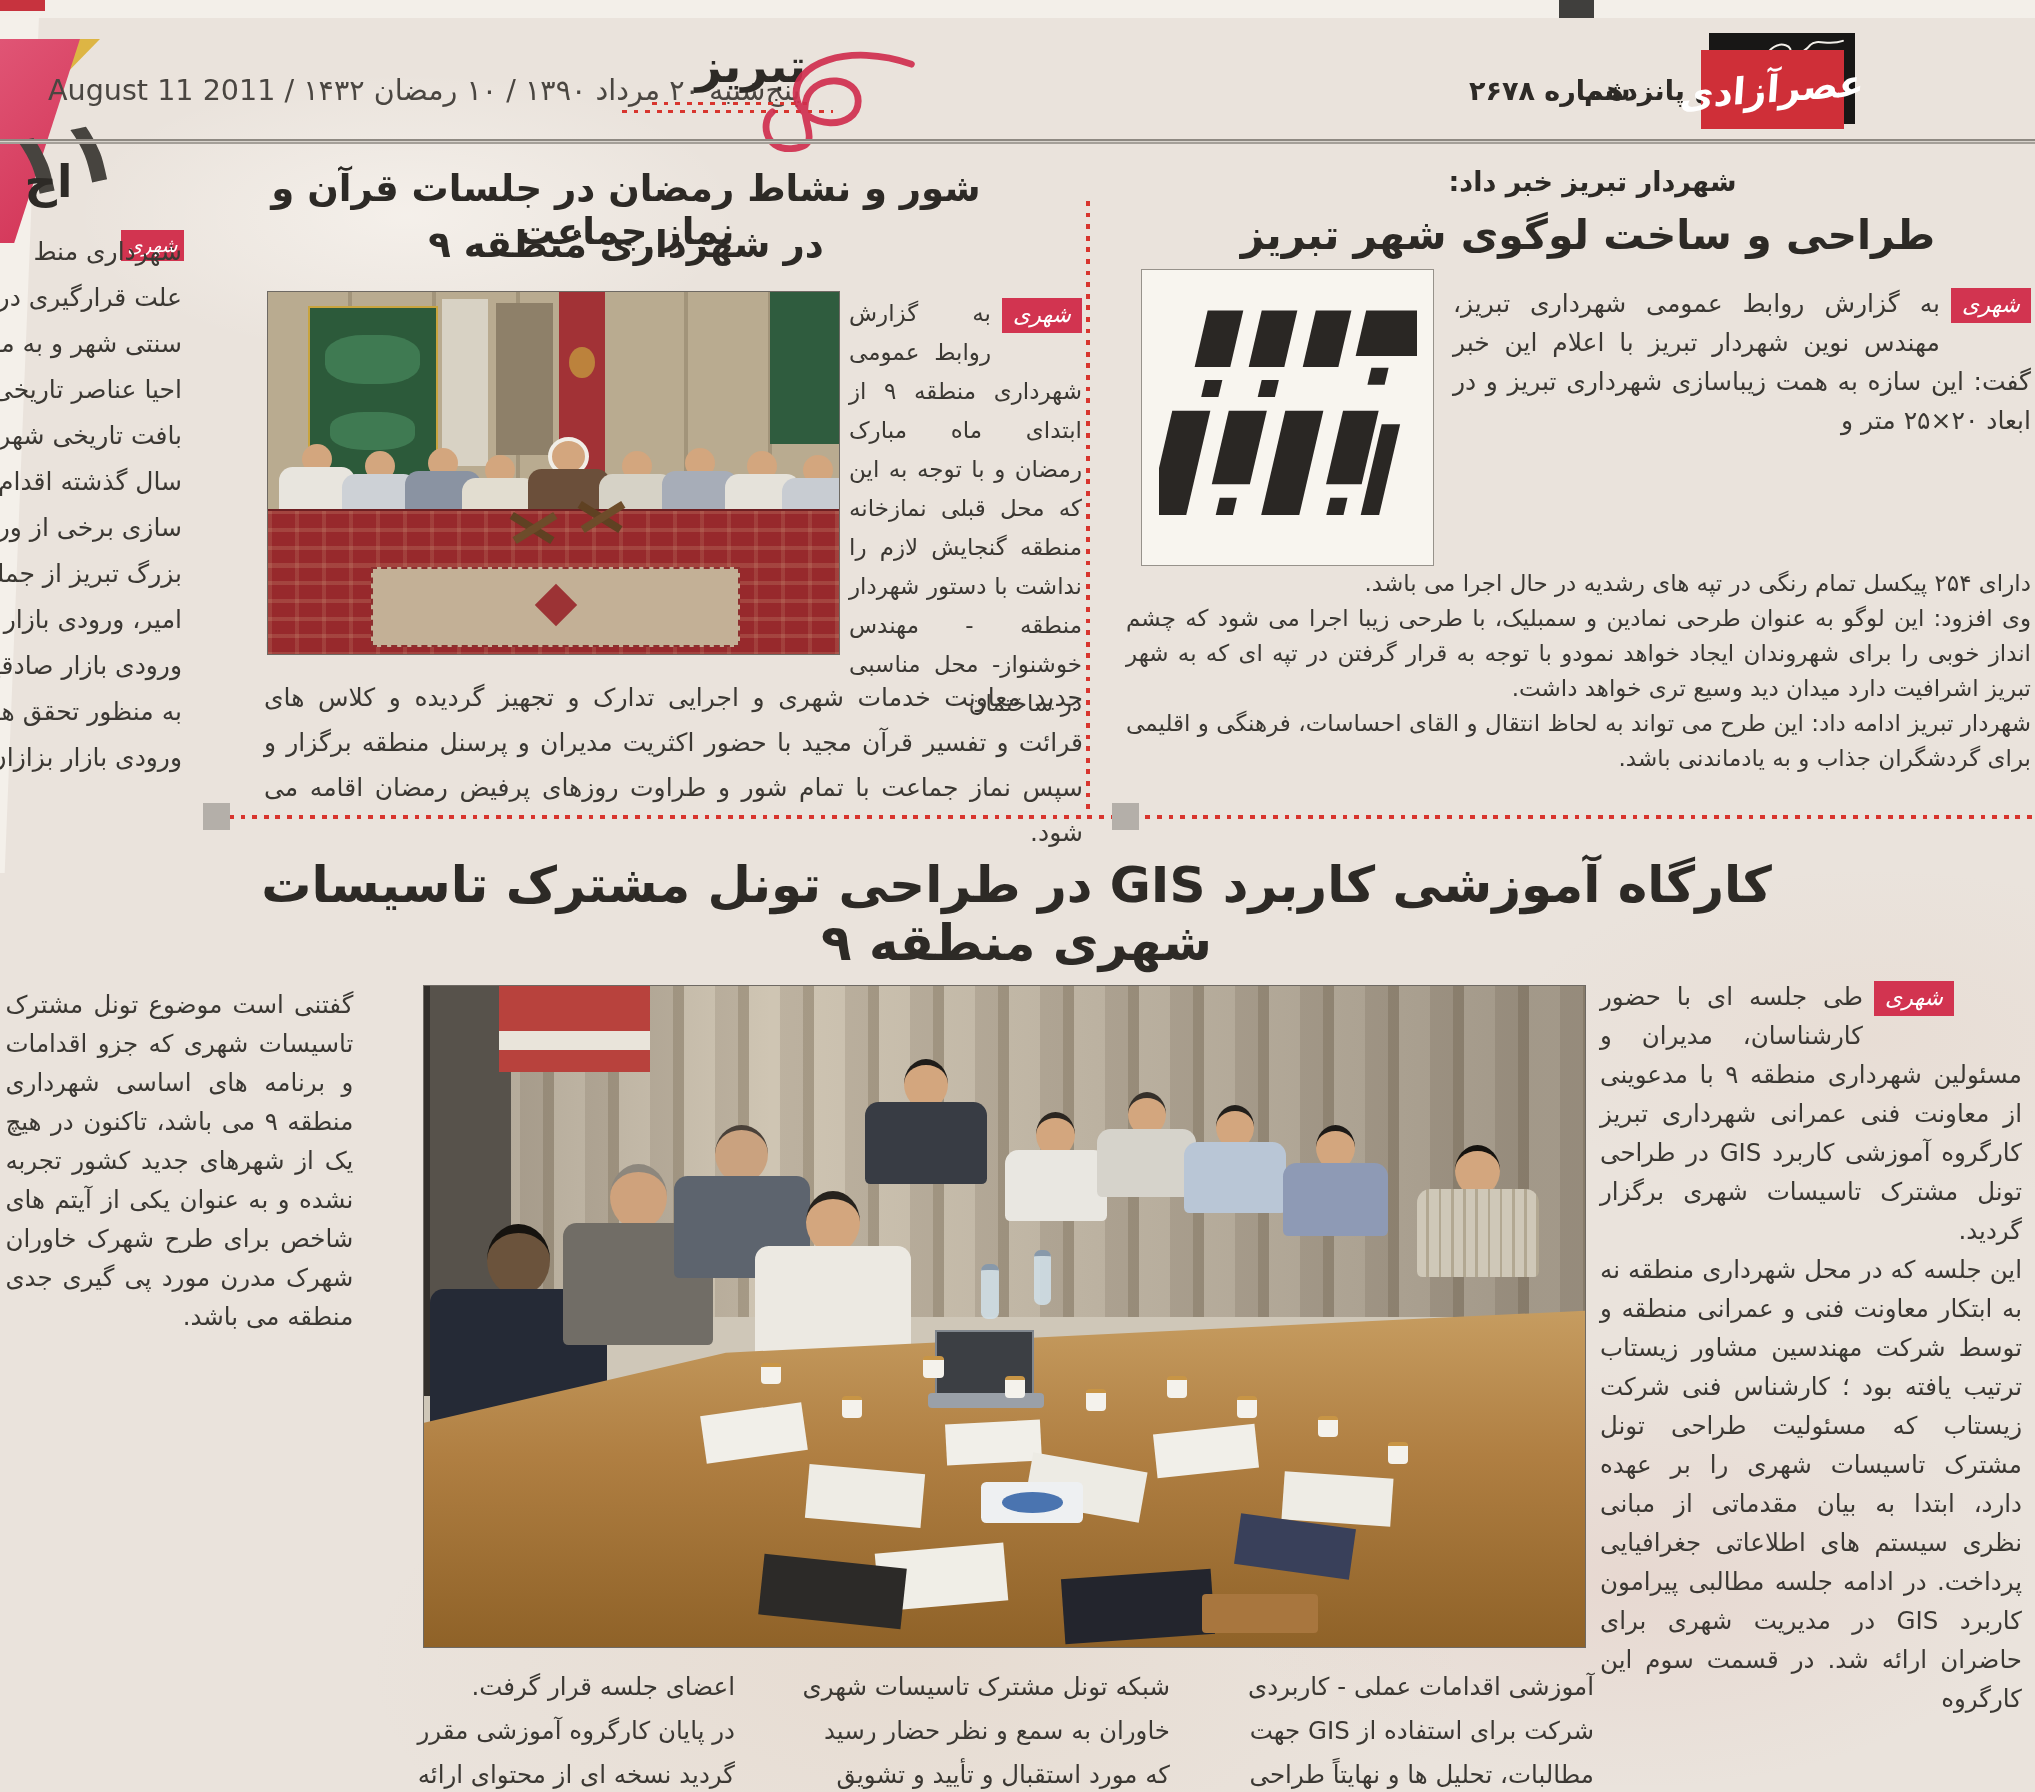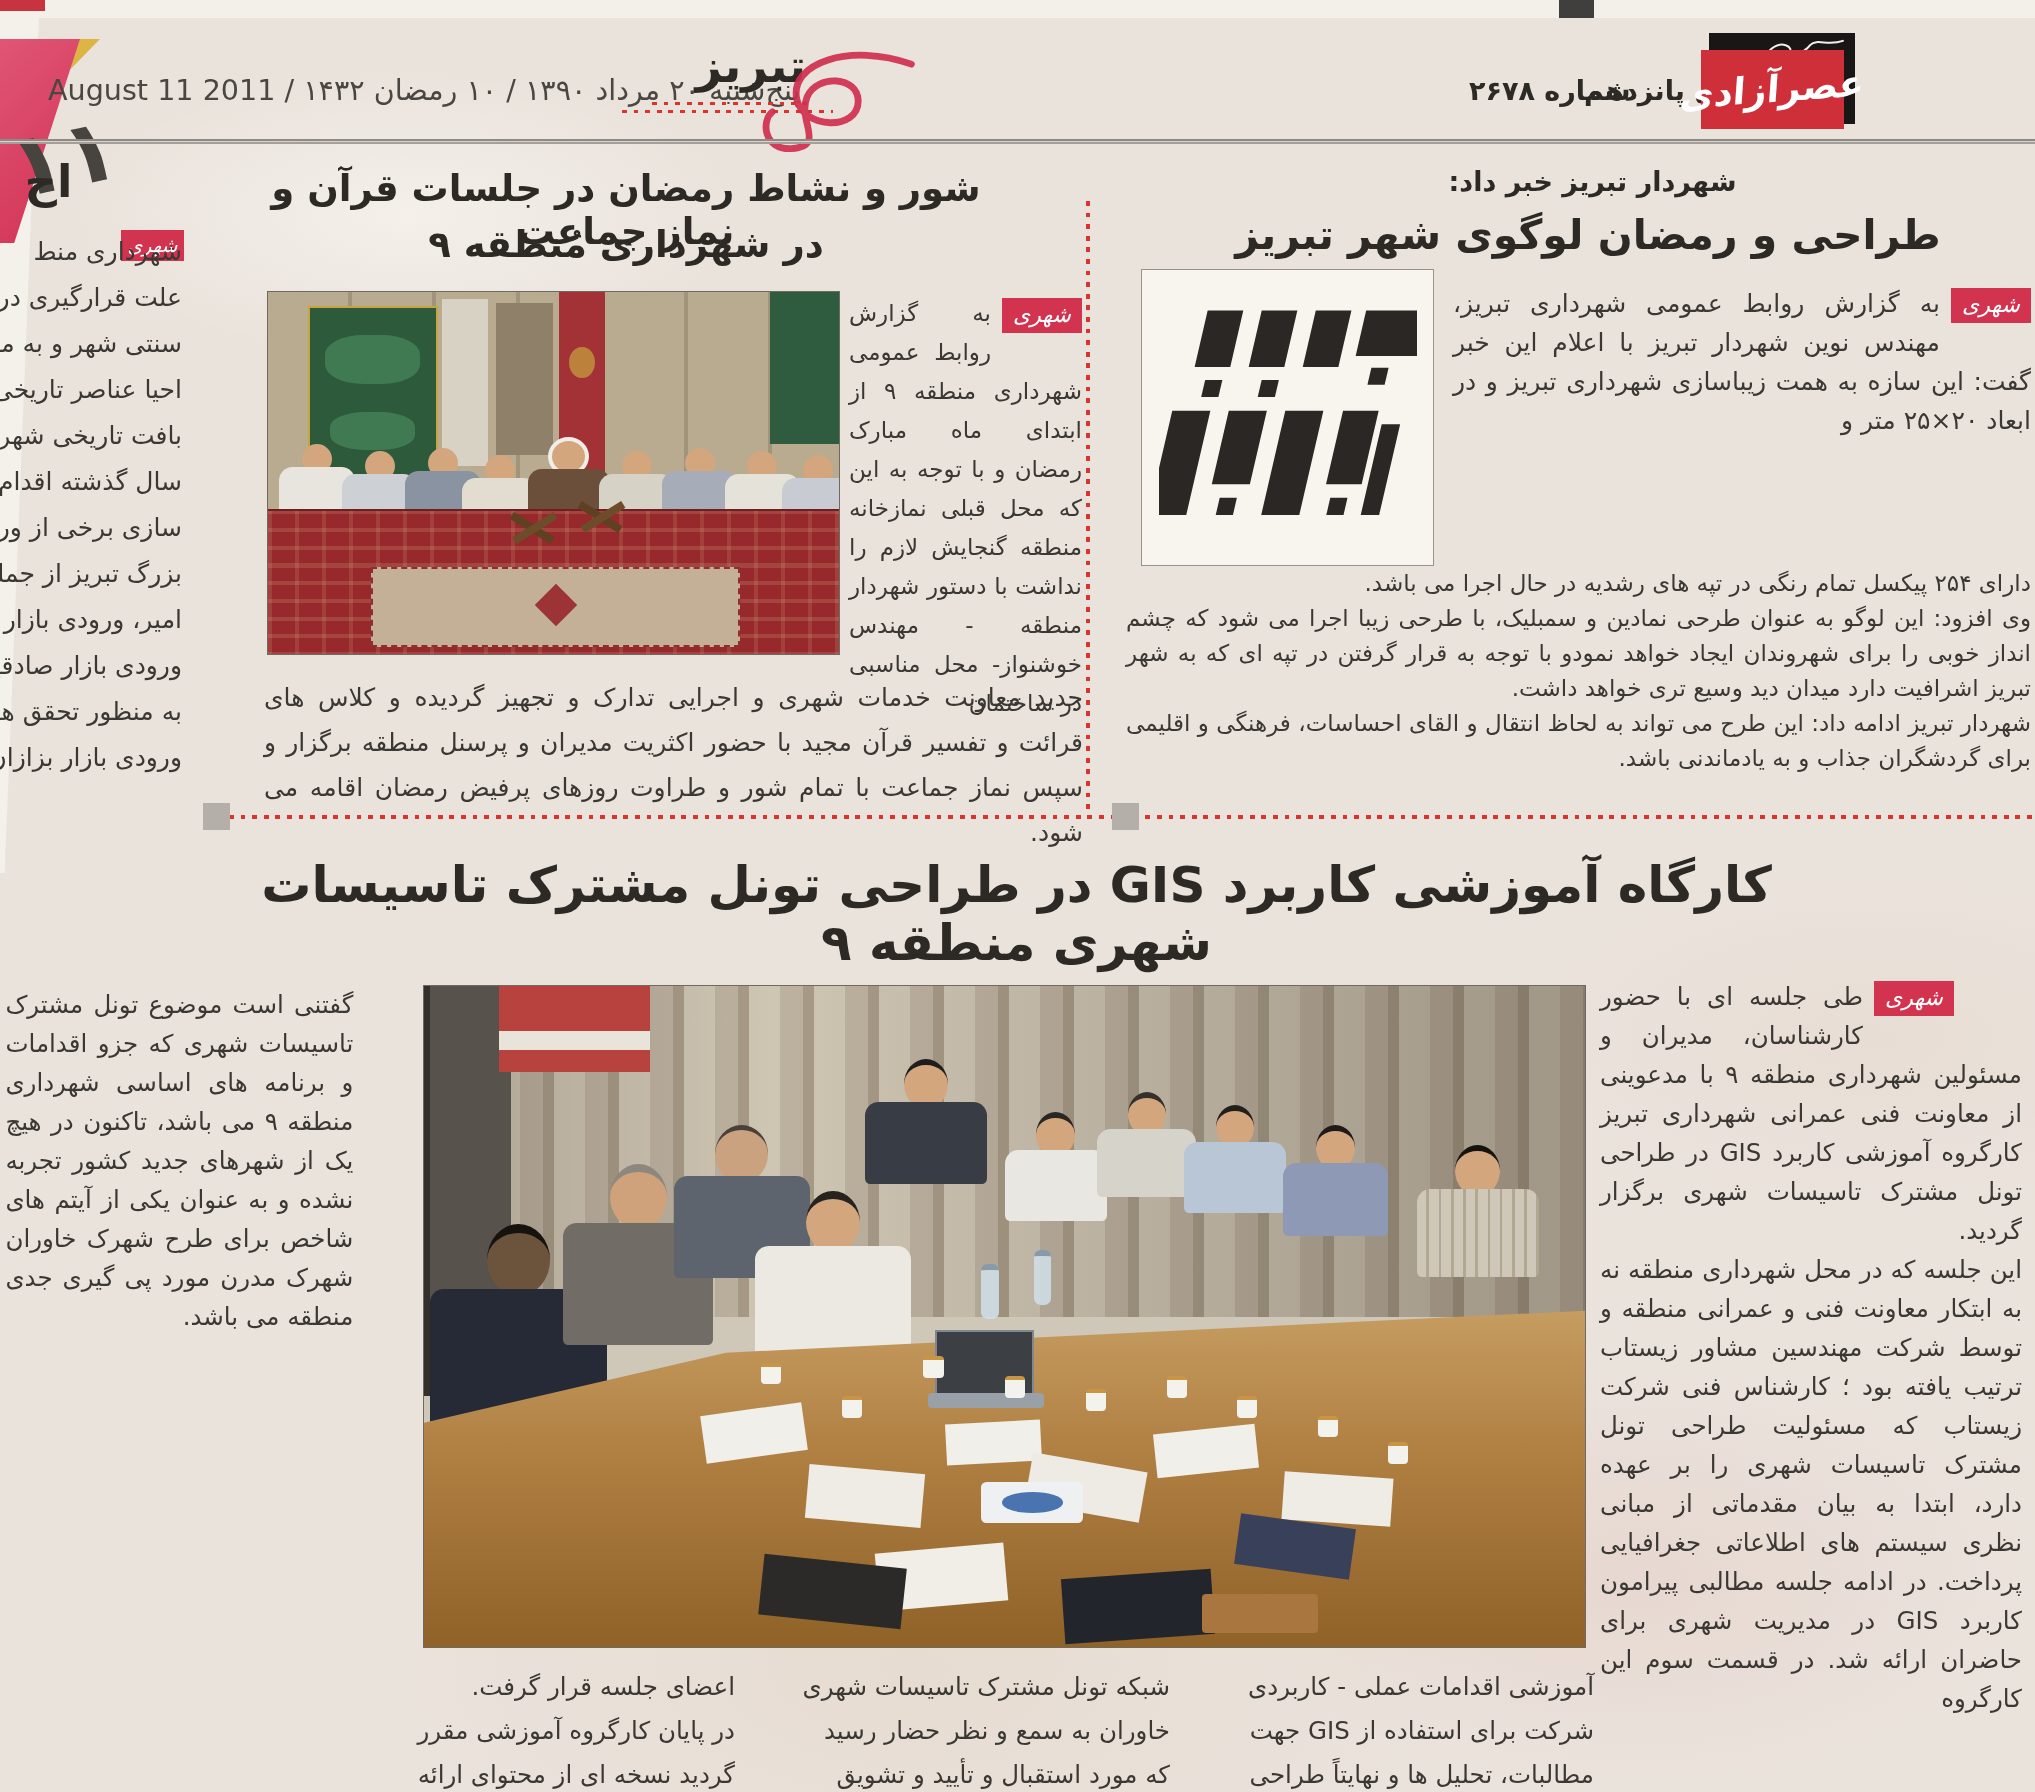--- a/index.html
+++ b/index.html
@@ -157,21 +157,21 @@
   </div>
 
   <div class="abs" style="left:849px;top:294px;width:233px;">
     <div class="badge">شهری</div>
     <p class="body-p" style="font-size:23px;line-height:39px;">به گزارش روابط عمومی شهرداری منطقه ۹ از ابتدای ماه مبارک رمضان و با توجه به این که محل قبلی نمازخانه منطقه گنجایش لازم را نداشت با دستور شهردار منطقه - مهندس خوشنواز- محل مناسبی در ساختمان</p>
   </div>
 
   <div class="abs" style="left:264px;top:675px;width:819px;font-size:25px;line-height:45px;text-align:justify;color:#3b3833;">جدید معاونت خدمات شهری و اجرایی تدارک و تجهیز گردیده و کلاس های قرائت و تفسیر قرآن مجید با حضور اکثریت مدیران و پرسنل منطقه برگزار و سپس نماز جماعت با تمام شور و طراوت روزهای پرفیض رمضان اقامه می شود.</div>
 
   <div class="abs h-bold center" style="left:1395px;top:166px;width:395px;font-size:27px;text-align:center;">شهردار تبریز خبر داد:</div>
-  <div class="abs h-bold center" style="left:1190px;top:211px;width:796px;font-size:41px;">طراحی و رمضان لوگوی شهر تبریز</div>
+  <div class="abs h-bold center" style="left:1190px;top:211px;width:796px;font-size:41px;">طراحی و ساخت لوگوی شهر تبریز</div>
 
   <div class="abs" style="left:1141px;top:269px;width:291px;height:295px;background:#f8f5ef;border:1.4px solid #97928b;display:flex;align-items:center;justify-content:center;">
     <svg width="258" height="252" viewBox="0 0 420 400">
       <g fill="#2a2724" transform="skewX(-13) translate(55,10)">
         <rect x="30" y="15" width="58" height="92"></rect>
         <rect x="118" y="15" width="58" height="92"></rect>
         <rect x="206" y="15" width="58" height="92"></rect>
         <rect x="288" y="15" width="100" height="74"></rect>
         <rect x="52" y="128" width="28" height="28"></rect>
         <rect x="144" y="128" width="28" height="28"></rect>

